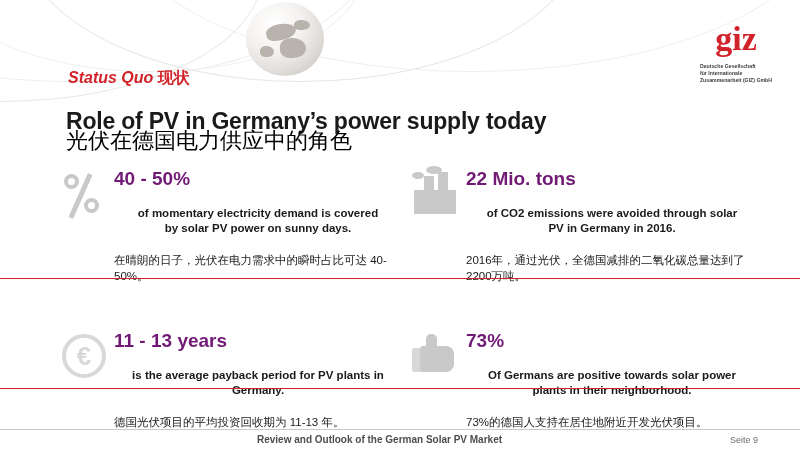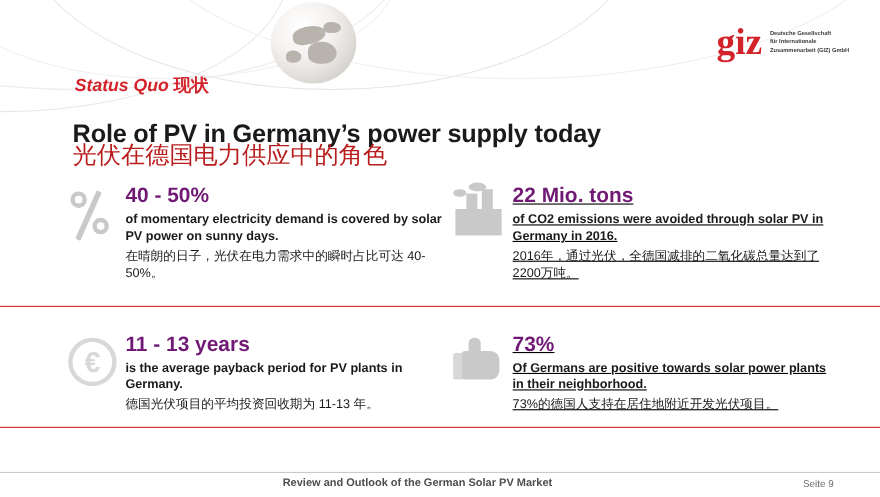--- a/index.html
+++ b/index.html
@@ -57,20 +57,21 @@
   .land4 { left: 48px; top: 18px; width: 16px; height: 10px; }
 
   
   .logo {
     position: absolute;
     right: 28px;
     top: 22px;
     display: flex;
     align-items: center;
     gap: 7px;
+    flex-direction: column;
   }
   .logo-mark {
     font-family: "Liberation Serif", serif;
     font-size: 34px;
     font-weight: bold;
     color: #d2232a;
     line-height: 1;
     letter-spacing: 0px;
   }
   .logo-text {
@@ -101,38 +102,38 @@
     font-weight: bold;
     color: #1a1a1a;
     letter-spacing: -0.2px;
     margin-top: 12px;
   }
   .main-title-cn {
     position: absolute;
     left: 66px;
     top: 126px;
     font-size: 22px;
-    color: #b91c1c;
+    color: #000000;
   }
 
   
   .content {
     position: absolute;
     left: 58px;
     top: 168px;
     width: 716px;
   }
   .row { display: flex; }
   .cell {
     display: flex;
     align-items: flex-start;
     box-sizing: border-box;
   }
   .cell.left  { width: 352px; padding-right: 8px; }
-  .cell.right { width: 348px; text-decoration: underline; }
+  .cell.right { width: 348px; }
 
   .icon-box {
     width: 56px;
     min-width: 56px;
     height: 52px;
     position: relative;
     margin-top: 2px;
   }
   .txt { padding-top: 0px; }
 
@@ -141,21 +142,22 @@
     font-weight: bold;
     color: #701a75;
     line-height: 22px;
     margin: 0 0 3px 0;
   }
   .desc {
     font-size: 11.5px;
     font-weight: bold;
     color: #1a1a1a;
     line-height: 15px;
-    margin: 0;
+    margin: 16px;
+    text-align: center;
   }
   .desc-cn {
     font-size: 11.5px;
     color: #1a1a1a;
     line-height: 16px;
     margin: 2px 0 0 0;
   }
 
   
   .ic { position: absolute; background: #c9c9c9; }

